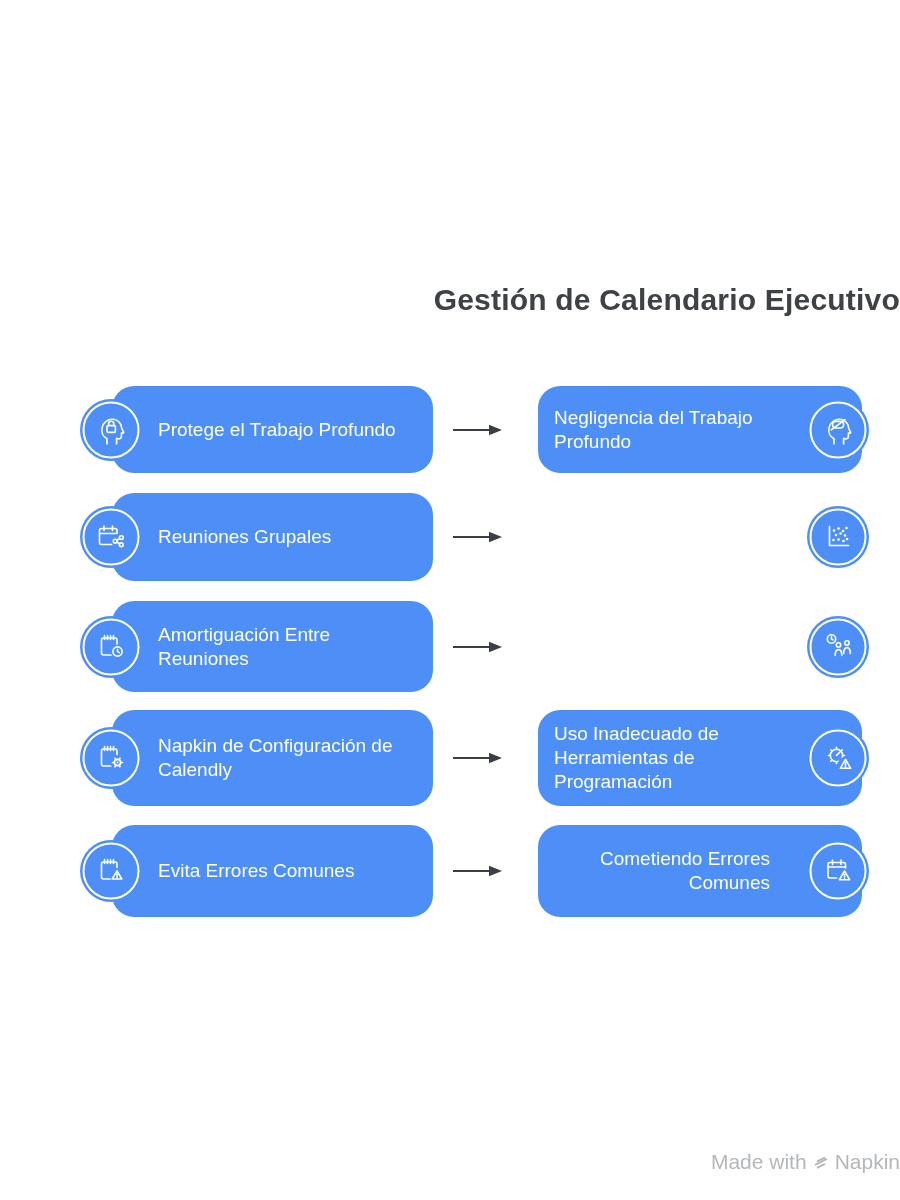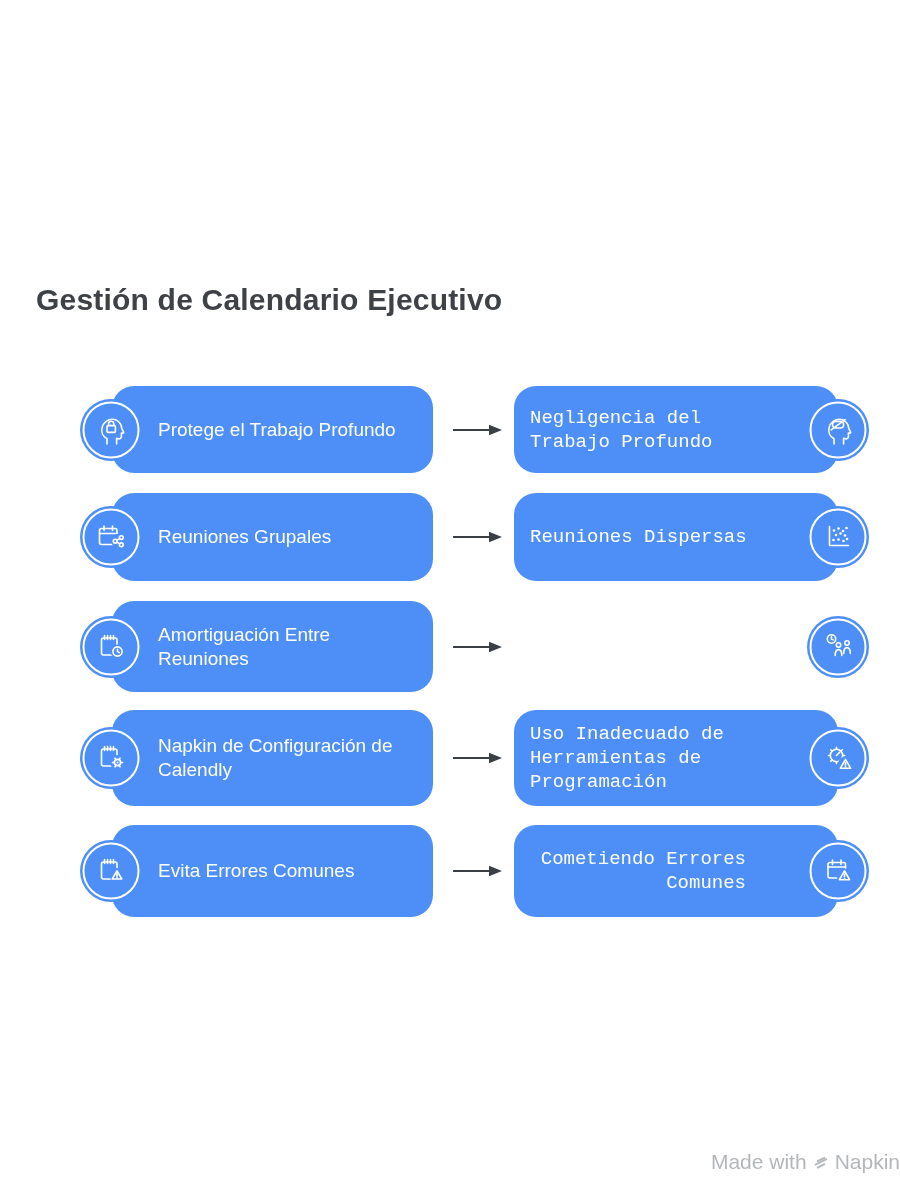--- a/index.html
+++ b/index.html
@@ -8,31 +8,31 @@
     --arrow:#3A3F45;
     --wm:#B4B7BA;
   }
   html,body{margin:0;padding:0;background:#fff;}
   .canvas{
     position:relative;width:900px;height:1200px;background:#ffffff;
     font-family:"Liberation Sans", sans-serif;overflow:hidden;margin:0 auto;
   }
   .title{
     position:absolute;top:283px;left:36px;width:864px;
-    text-align:left;font-size:30px;font-weight:700;color:var(--title);
+    text-align:right;font-size:30px;font-weight:700;color:var(--title);
     letter-spacing:.2px;
   }
   .row{position:absolute;left:0;width:900px;}
   .node{
     position:absolute;top:0;height:100%;background:var(--blue);
     border-radius:22px;display:flex;align-items:center;
     color:#fff;font-size:19px;line-height:24px;font-weight:400;
   }
   .node-left{left:112px;width:321px;padding:0 22px 0 46px;box-sizing:border-box;}
-  .node-right{left:514px;width:324px;padding:0 50px 0 16px;box-sizing:border-box;font-family:Liberation Mono, monospace;}
+  .node-right{left:538px;width:324px;padding:0 50px 0 16px;box-sizing:border-box;}
   .node-right.pad-md{padding-right:64px;}
   .node-right.pad-lg{padding-right:92px;}
   .badge{
     position:absolute;top:calc(50% - 31px);width:62px;height:62px;
     background:var(--blue);border-radius:50%;
   }
   .badge-left{left:80px;}
   .badge-right{left:807px;}
   .badge svg{display:block;}
   .badge .ring{stroke:#fff;stroke-width:2;fill:none;}
@@ -106,23 +106,20 @@
             <circle cx="29.3" cy="19.6" r="1.9"></circle>
             <circle cx="29.3" cy="26.8" r="1.9"></circle>
         <path d="M24.9 22.3 L27.6 20.6 M24.9 24.1 L27.6 25.8"></path>
       </g>
         </svg>
     </span>
     <svg class="arrow" width="50" height="16">
       <line x1="1" y1="8" x2="38" y2="8"></line>
         <polygon points="37,2.8 50,8 37,13.2"></polygon>
     </svg>
-    <div class="node node-right">
-      <span>Reuniones Dispersas</span>
-    </div>
     <span class="badge badge-right">
       <svg viewBox="0 0 62 62" width="62" height="62">
           <circle class="ring" cx="31" cy="31" r="27.5"></circle>
       <g class="glyph" transform="translate(12,12)">
         <polyline points="10.5,8.5 10.5,27.5 29.5,27.5"></polyline>
         <circle class="dot" cx="15" cy="12.5" r="1.3"></circle>
             <circle class="dot" cx="19.5" cy="10.5" r="1.3"></circle>
         <circle class="dot" cx="24" cy="13" r="1.3"></circle>
             <circle class="dot" cx="27.5" cy="10" r="1.3"></circle>
         <circle class="dot" cx="17" cy="17" r="1.3"></circle>

